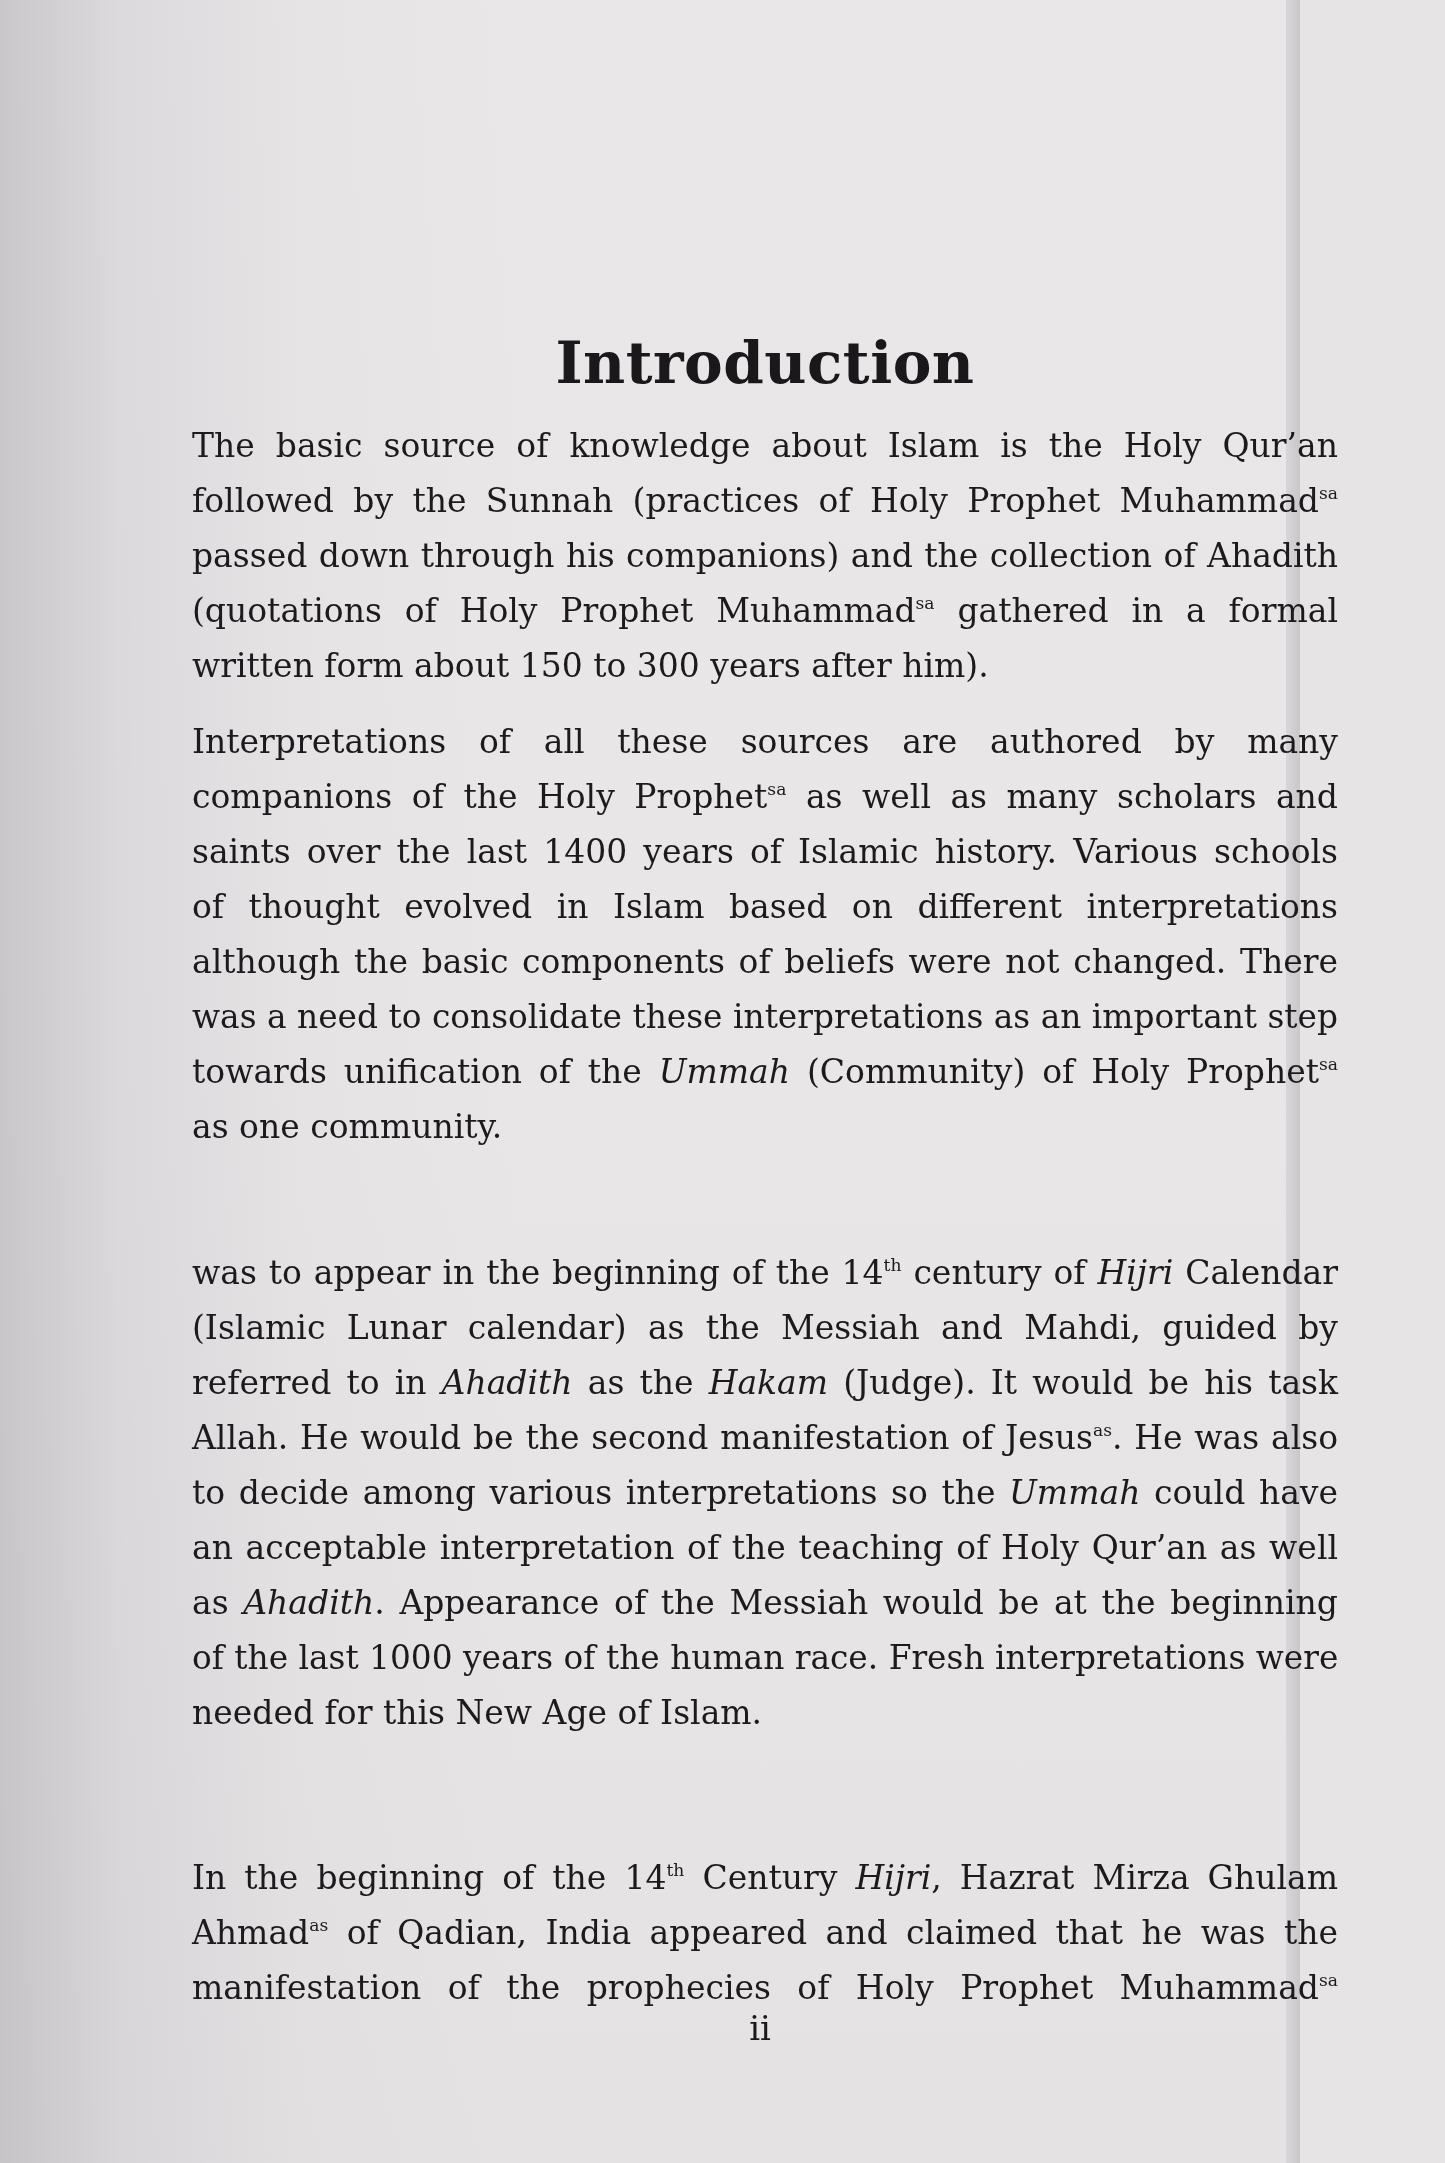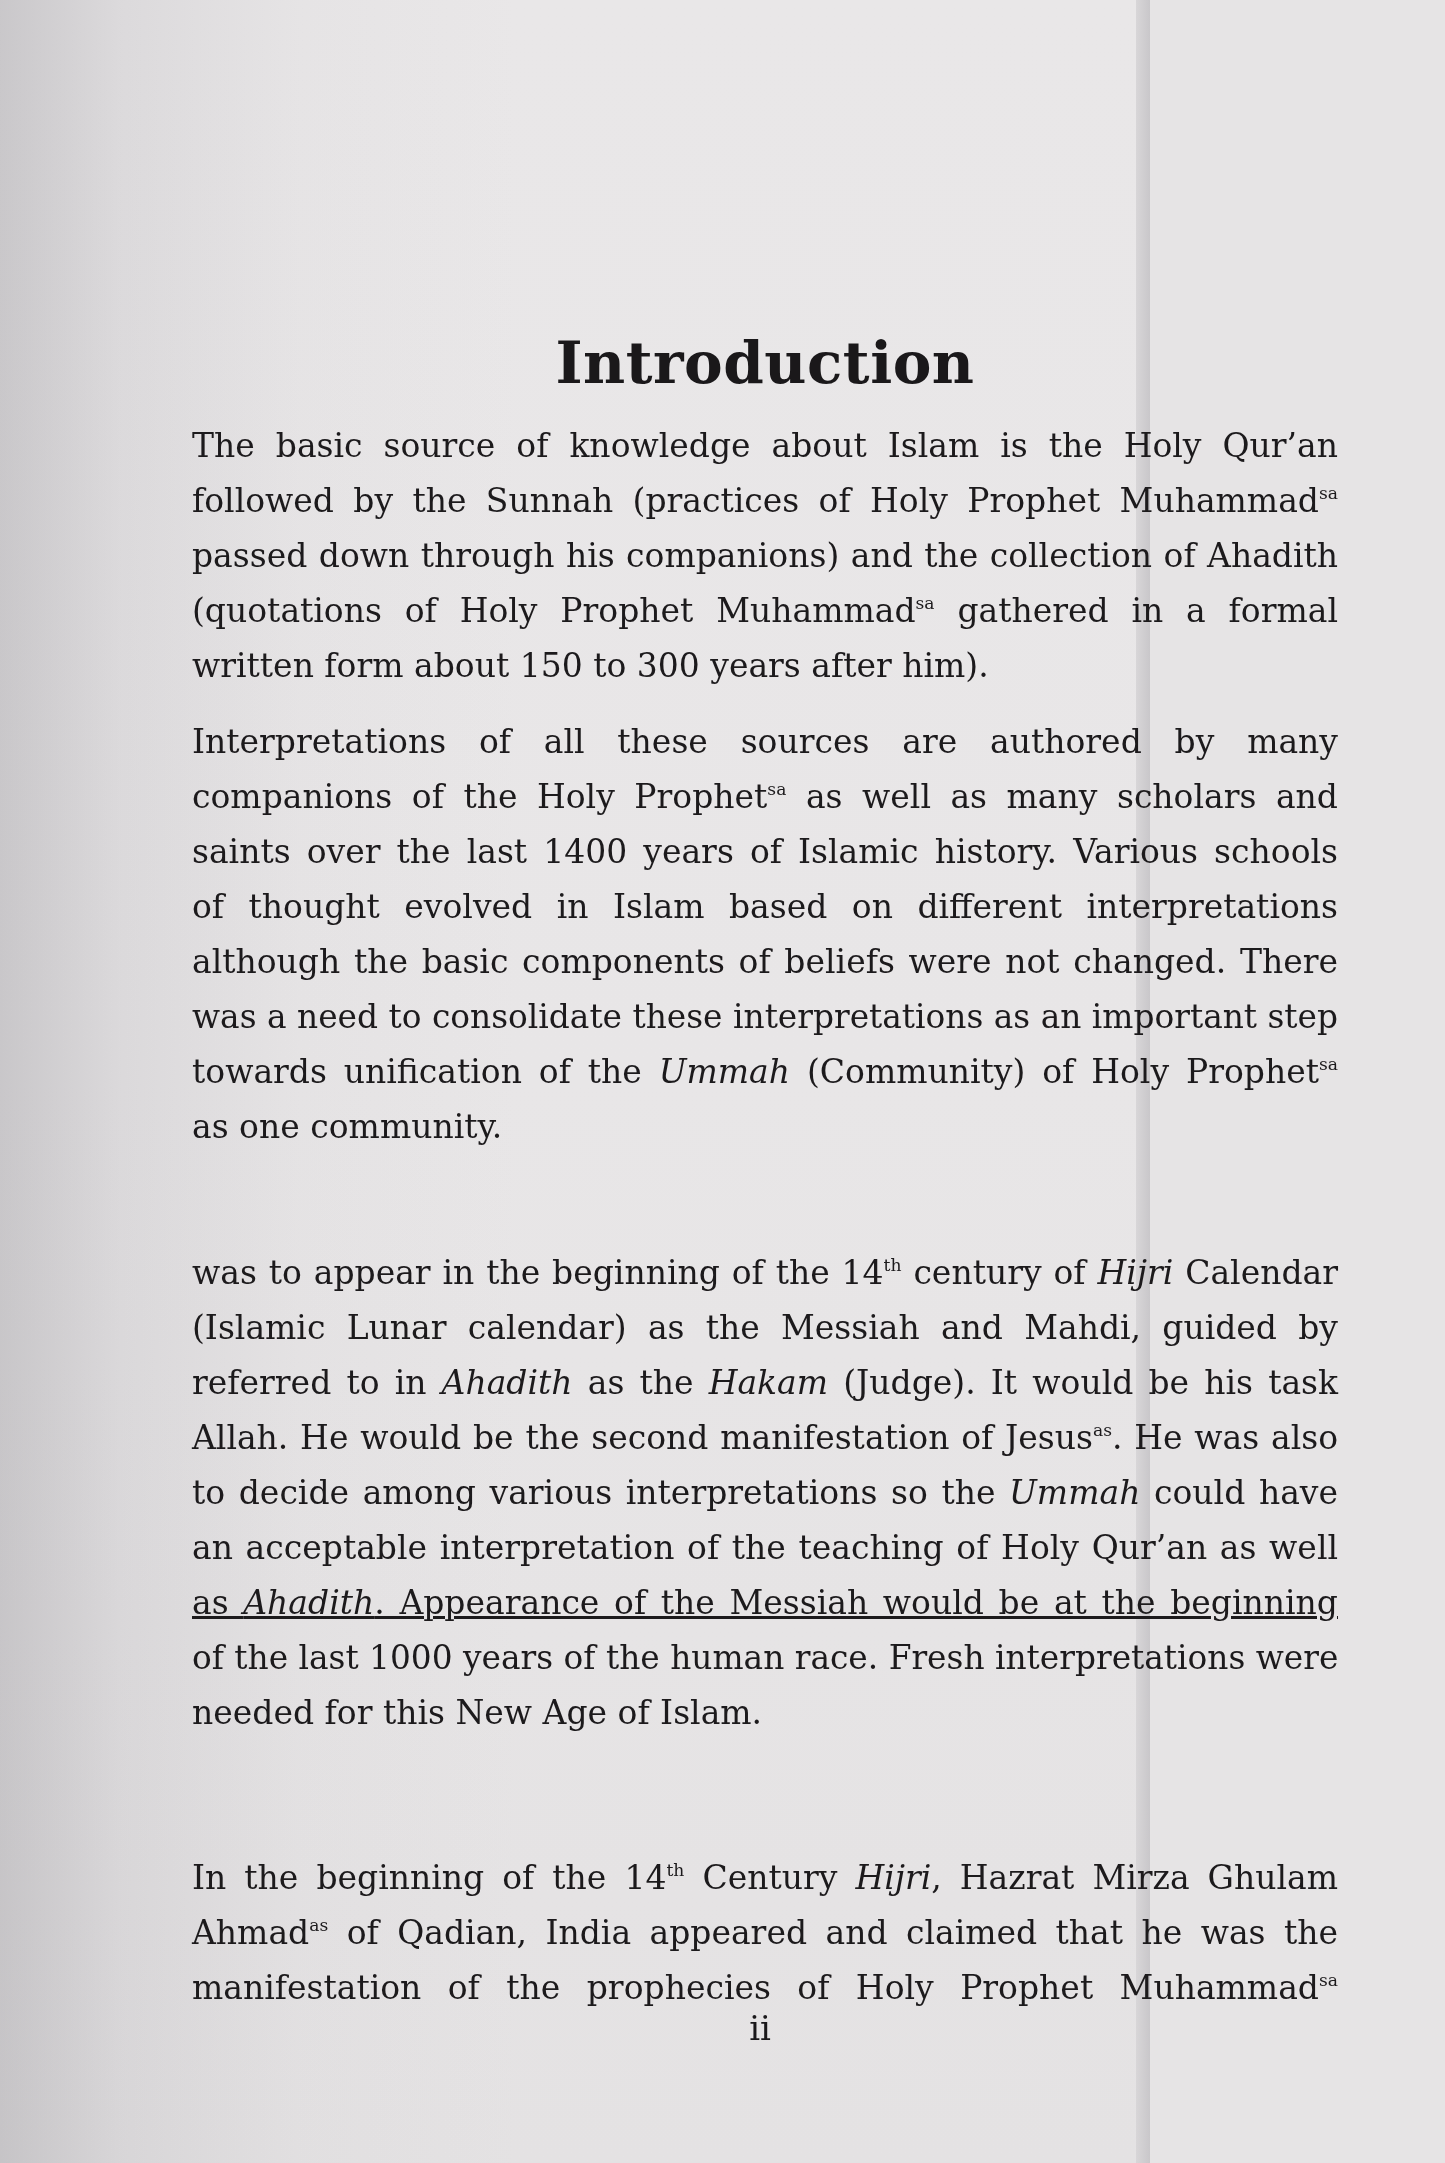--- a/index.html
+++ b/index.html
@@ -3,21 +3,21 @@
   <meta charset="utf-8">
   <style>
     html, body { margin: 0; padding: 0; }
     body {
       width: 1445px; height: 2163px; overflow: hidden; position: relative;
       background: #e6e4e5;
       font-family: "DejaVu Serif", "Liberation Serif", serif;
       color: #1c1a1c;
     }
     .page {
-      position: absolute; left: 0; top: 0; width: 1150px; height: 2163px;
+      position: absolute; left: 0; top: 0; width: 1300px; height: 2163px;
       background:
         linear-gradient(to right, rgba(120,118,125,0.28) 0px, rgba(150,148,155,0.16) 120px, rgba(180,178,182,0.06) 300px, rgba(255,255,255,0) 520px),
         linear-gradient(to bottom, #e9e7e8 0%, #e8e6e7 50%, #e4e2e3 100%);
     }
     .page-edge {
       position: absolute; right: 0; top: 0; width: 14px; height: 2163px;
       background: linear-gradient(to right, #d8d6d8, #c9c7ca);
     }
     .title {
       position: absolute; left: 0; width: 1530px; top: 290px;
@@ -63,21 +63,21 @@
       <div class="line" style="white-space: nowrap; word-spacing: 0px;"><span>towards unification of the </span><em>Ummah</em><span> (Community) of Holy Prophet</span><sup>sa</sup></div>
       <div class="line last" style="white-space: nowrap;"><span>as one community.</span></div>
     </div>
   <div class="para" style="top: 1245px;">
       <div class="line" style="white-space: nowrap; word-spacing: 0px;"><span>was to appear in the beginning of the 14</span><sup>th</sup><span> century of </span><em>Hijri</em><span> Calendar</span></div>
       <div class="line" style="white-space: nowrap; word-spacing: 0px;"><span>(Islamic Lunar calendar) as the Messiah and Mahdi, guided by</span></div>
       <div class="line" style="white-space: nowrap; word-spacing: 0px;"><span>referred to in </span><em>Ahadith</em><span> as the </span><em>Hakam</em><span> (Judge). It would be his task</span></div>
       <div class="line" style="white-space: nowrap; word-spacing: 0px;"><span>Allah. He would be the second manifestation of Jesus</span><sup>as</sup><span>. He was also</span></div>
       <div class="line" style="white-space: nowrap; word-spacing: 0px;"><span>to decide among various interpretations so the </span><em>Ummah</em><span> could have</span></div>
       <div class="line" style="white-space: nowrap; word-spacing: 0px;"><span>an acceptable interpretation of the teaching of Holy Qur’an as well</span></div>
-      <div class="line" style="white-space: nowrap; word-spacing: 0px; text-decoration: underline;"><span>as </span><em>Ahadith</em><span>. Appearance of the Messiah would be at the beginning</span></div>
+      <div class="line" style="white-space: nowrap; word-spacing: 0px;"><span>as </span><em>Ahadith</em><span>. Appearance of the Messiah would be at the beginning</span></div>
       <div class="line" style="white-space: nowrap; transform-origin: left center; transform: scaleX(0.994792); width: 1152px;"><span>of the last 1000 years of the human race. Fresh interpretations were</span></div>
       <div class="line last" style="white-space: nowrap;"><span>needed for this New Age of Islam.</span></div>
     </div>
   <div class="para" style="top: 1850px;">
       <div class="line" style="white-space: nowrap; word-spacing: 0px;"><span>In the beginning of the 14</span><sup>th</sup><span> Century </span><em>Hijri</em><span>, Hazrat Mirza Ghulam</span></div>
       <div class="line" style="white-space: nowrap; word-spacing: 0px;"><span>Ahmad</span><sup>as</sup><span> of Qadian, India appeared and claimed that he was the</span></div>
       <div class="line" style="white-space: nowrap; word-spacing: 0px;"><span>manifestation of the prophecies of Holy Prophet Muhammad</span><sup>sa</sup></div>
     </div>
 
   <div class="pageno">ii</div>

